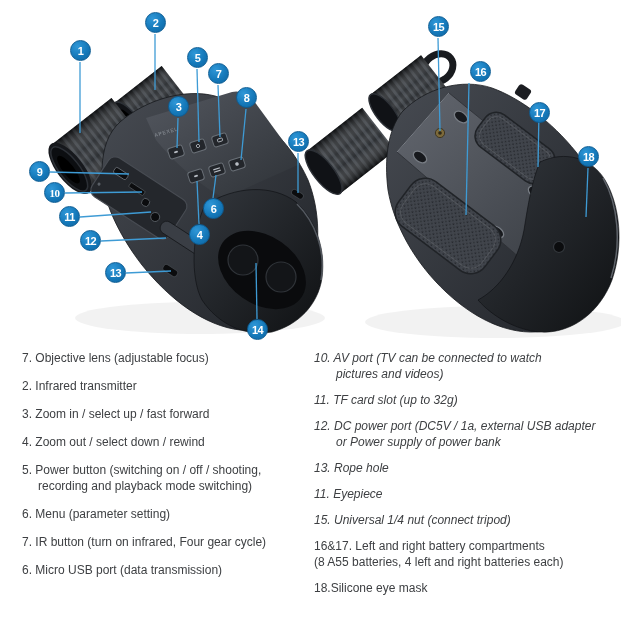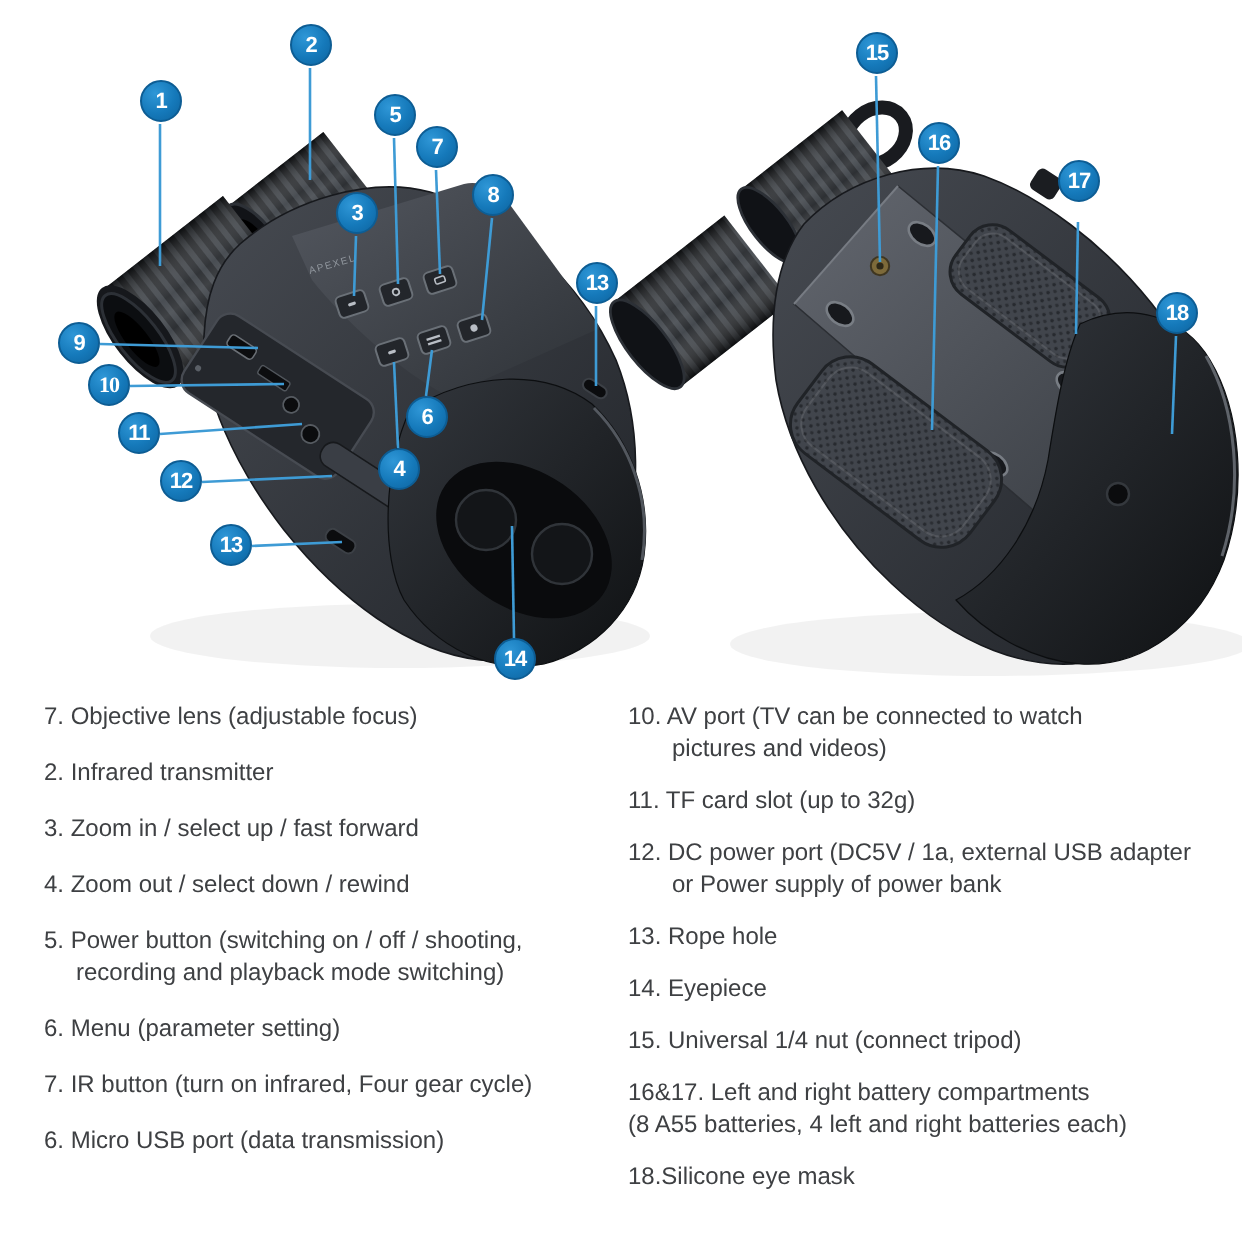--- a/index.html
+++ b/index.html
@@ -16,21 +16,21 @@
     color:#ffffff;font-size:11px;font-weight:700;letter-spacing:-0.5px;
     display:flex;align-items:center;justify-content:center;
   }
   .legend{position:absolute;top:350px;left:0;width:621px;font-size:12px;line-height:16px;color:#3e4043;}
   .col{position:absolute;top:0;}
   .col-left{left:22px;width:300px;}
   .col-right{left:314px;width:306px;}
   .item{margin-bottom:12px;white-space:pre-line;}
   .col-right .item{margin-bottom:10px;}
   .col-left .hang{padding-left:16px;text-indent:-16px;}
-  .col-right .hang{padding-left:22px;text-indent:-22px;}
+  .col-right .hang{padding-left:22px;text-indent:-22px;font-style:italic;}
 </style>
 </head>
 <body>
 
 <div class="canvas">
 
   <div class="figure">
     <svg width="621" height="345" viewBox="0 0 621 345">
       <defs>
         <linearGradient id="gBody" x1="0" y1="0" x2="1" y2="1">
@@ -253,24 +253,24 @@
       </div>
     <div class="callout" style="left:288px;top:131px;">
         <span>13</span>
       </div>
     <div class="callout" style="left:247px;top:319px;align-items:center;">
         <span>14</span>
       </div>
     <div class="callout" style="left:428px;top:16px;">
         <span>15</span>
       </div>
-    <div class="callout" style="left:459px;top:61px;">
+    <div class="callout" style="left:470px;top:61px;">
         <span>16</span>
       </div>
-    <div class="callout" style="left:529px;top:80px;">
+    <div class="callout" style="left:529px;top:102px;">
         <span>17</span>
       </div>
     <div class="callout" style="left:578px;top:146px;">
         <span>18</span>
       </div>
   </div>
 
   <div class="legend">
     <div class="col col-left">
       <div class="item hang">7. Objective lens (adjustable focus)</div>
@@ -283,21 +283,21 @@
       <div class="item hang">7. IR button (turn on infrared, Four gear cycle)</div>
       <div class="item hang">6. Micro USB port (data transmission)</div>
     </div>
     <div class="col col-right">
       <div class="item hang">10. AV port (TV can be connected to watch
 pictures and videos)</div>
       <div class="item hang">11. TF card slot (up to 32g)</div>
       <div class="item hang">12. DC power port (DC5V / 1a, external USB adapter
 or Power supply of power bank</div>
       <div class="item hang">13. Rope hole</div>
-      <div class="item hang">14. Eyepiece</div>
+      <div class="item hang">11. Eyepiece</div>
       <div class="item hang">15. Universal 1/4 nut (connect tripod)</div>
       <div class="item">16&amp;17. Left and right battery compartments
 (8 A55 batteries, 4 left and right batteries each)</div>
       <div class="item">18.Silicone eye mask</div>
     </div>
   </div>
 
 </div>
 
 </body></html>

